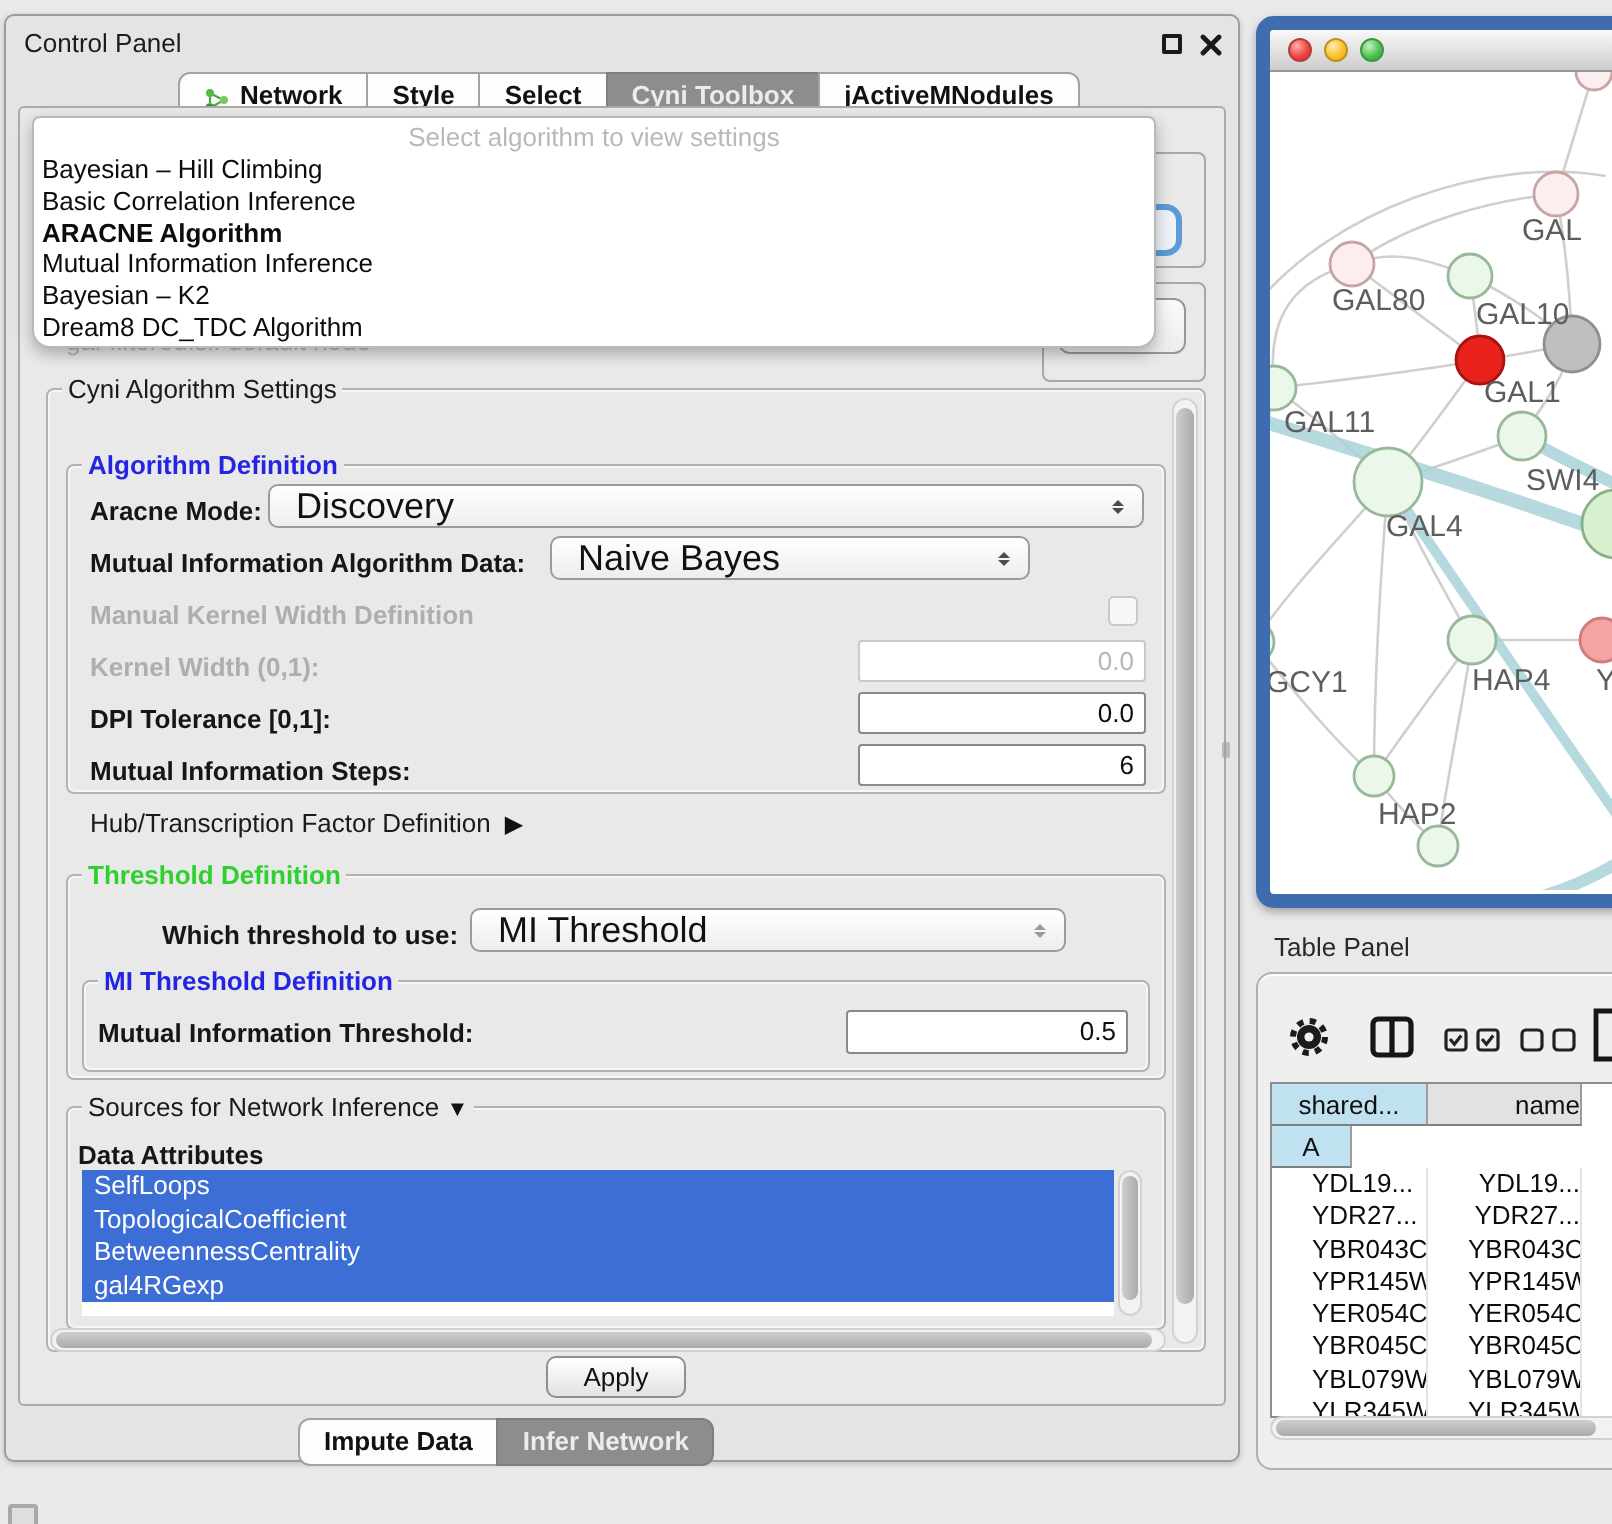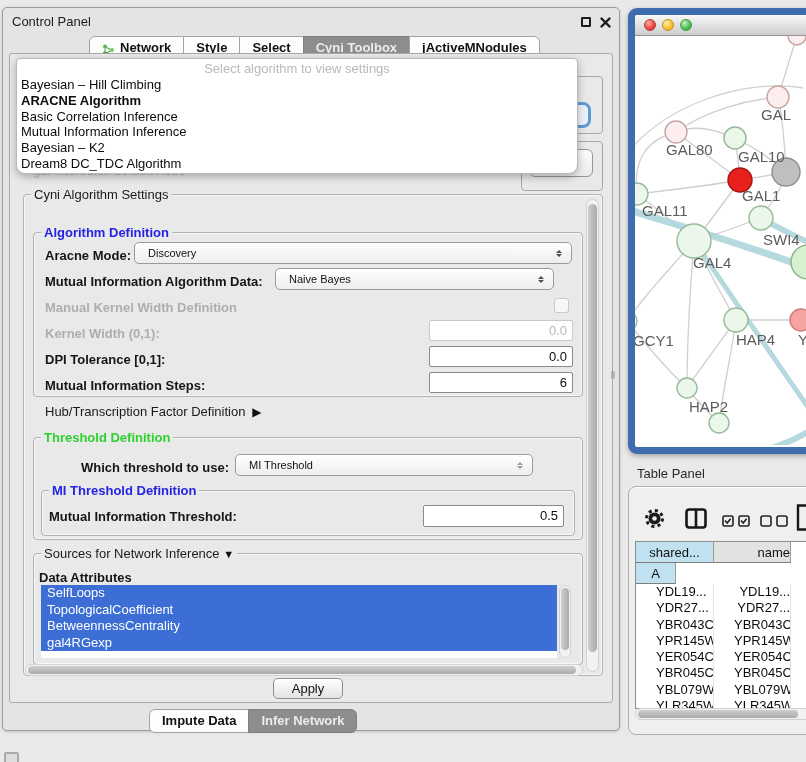--- a/index.html
+++ b/index.html
@@ -45,21 +45,21 @@
   .grp{border:1px solid #b3b3b3;border-radius:4px;box-shadow:inset 0 0 0 1px rgba(255,255,255,.65);}
   .grp-label{font-size:13px;line-height:13px;padding:0 3px;background:#e9e9e9;white-space:nowrap;z-index:2;}
   .lbl-blue{color:#2424e4;}
   .lbl-green{color:#2ed12e;}
   .lbl-dark{color:#1a1a1a;}
 
   .flabel{font-size:13px;font-weight:bold;color:#161616;white-space:nowrap;}
   .flabel.dis{color:#aeaeae;}
 
   .combo{background:linear-gradient(#ffffff,#ededed);border:1px solid #9b9b9b;border-radius:5px;
-         font-size:11px;line-height:20px;padding-left:13px;color:#111;white-space:nowrap;}
+         font-size:18px;line-height:20px;padding-left:13px;color:#111;white-space:nowrap;}
   .stepper{position:absolute;right:7px;top:3px;width:9px;height:15px;}
   .stepper:before{content:"";position:absolute;left:1px;top:1px;border:3.5px solid transparent;border-bottom-color:#4c4c4c;}
   .stepper:after{content:"";position:absolute;left:1px;bottom:1px;border:3.5px solid transparent;border-top-color:#4c4c4c;}
   .stepper.dim:before{border-bottom-color:#9a9a9a;}
   .stepper.dim:after{border-top-color:#9a9a9a;}
 
   .field{background:#fff;border:1px solid #8a8a8a;border-radius:2px;font-size:13px;text-align:right;
          padding:0 5px;line-height:19px;color:#0d0d0d;}
   .field.dis{border-color:#c9c9c9;color:#b7b7b7;}
 
@@ -162,22 +162,22 @@
     <div class="abs frag-stepper" style="left:536px;top:94px;width:52px;height:26px;"></div>
     <div class="abs frag-grp" style="left:518px;top:133px;width:82px;height:50px;"></div>
     <div class="abs frag-combo" style="left:526px;top:141px;width:64px;height:28px;"></div>
     <div class="abs ghost" style="left:20px;top:76px;">Inference Algorithm</div>
     <div class="abs ghost" style="left:30px;top:155px;">gal-filtered.sif default node</div>
 
     <div class="abs" id="popup">
       <div class="popup-prompt">Select algorithm to view settings</div>
       <div>
           <div class="popup-item">Bayesian – Hill Climbing</div>
+          <div class="popup-item">Basic Correlation Inference</div>
           <div class="popup-item b">ARACNE Algorithm</div>
-          <div class="popup-item">Basic Correlation Inference</div>
           <div class="popup-item">Mutual Information Inference</div>
           <div class="popup-item">Bayesian – K2</div>
           <div class="popup-item">Dream8 DC_TDC Algorithm</div>
         </div>
     </div>
 
     <div class="abs grp" style="left:20px;top:186px;width:580px;height:482px;"></div>
     <div class="abs grp-label lbl-dark" style="left:28px;top:180px;">Cyni Algorithm Settings</div>
 
     <div class="abs sb-v" style="left:583px;top:191px;width:13px;height:473px;">
@@ -187,21 +187,21 @@
     <div class="abs grp" style="left:30px;top:224px;width:550px;height:165px;"></div>
     <div class="abs grp-label lbl-blue" style="left:38px;top:218px;font-weight:bold;">Algorithm Definition</div>
 
     <div class="abs flabel" style="left:42px;top:240px;">Aracne Mode:</div>
     <div class="abs combo" style="left:131px;top:234px;width:438px;height:22px;">
       <span>Discovery</span>
       <span class="stepper"></span>
     </div>
 
     <div class="abs flabel" style="left:42px;top:266px;">Mutual Information Algorithm Data:</div>
-    <div class="abs combo" style="left:272px;top:260px;width:279px;height:22px;">
+    <div class="abs combo" style="left:272px;top:260px;width:240px;height:22px;">
       <span>Naive Bayes</span>
       <span class="stepper"></span>
     </div>
 
     <div class="abs flabel dis" style="left:42px;top:292px;">Manual Kernel Width Definition</div>
     <div class="abs checkbox" style="left:551px;top:290px;"></div>
 
     <div class="abs flabel dis" style="left:42px;top:318px;">Kernel Width (0,1):</div>
     <div class="abs field dis" style="left:426px;top:312px;width:144px;height:21px;">0.0</div>
 

